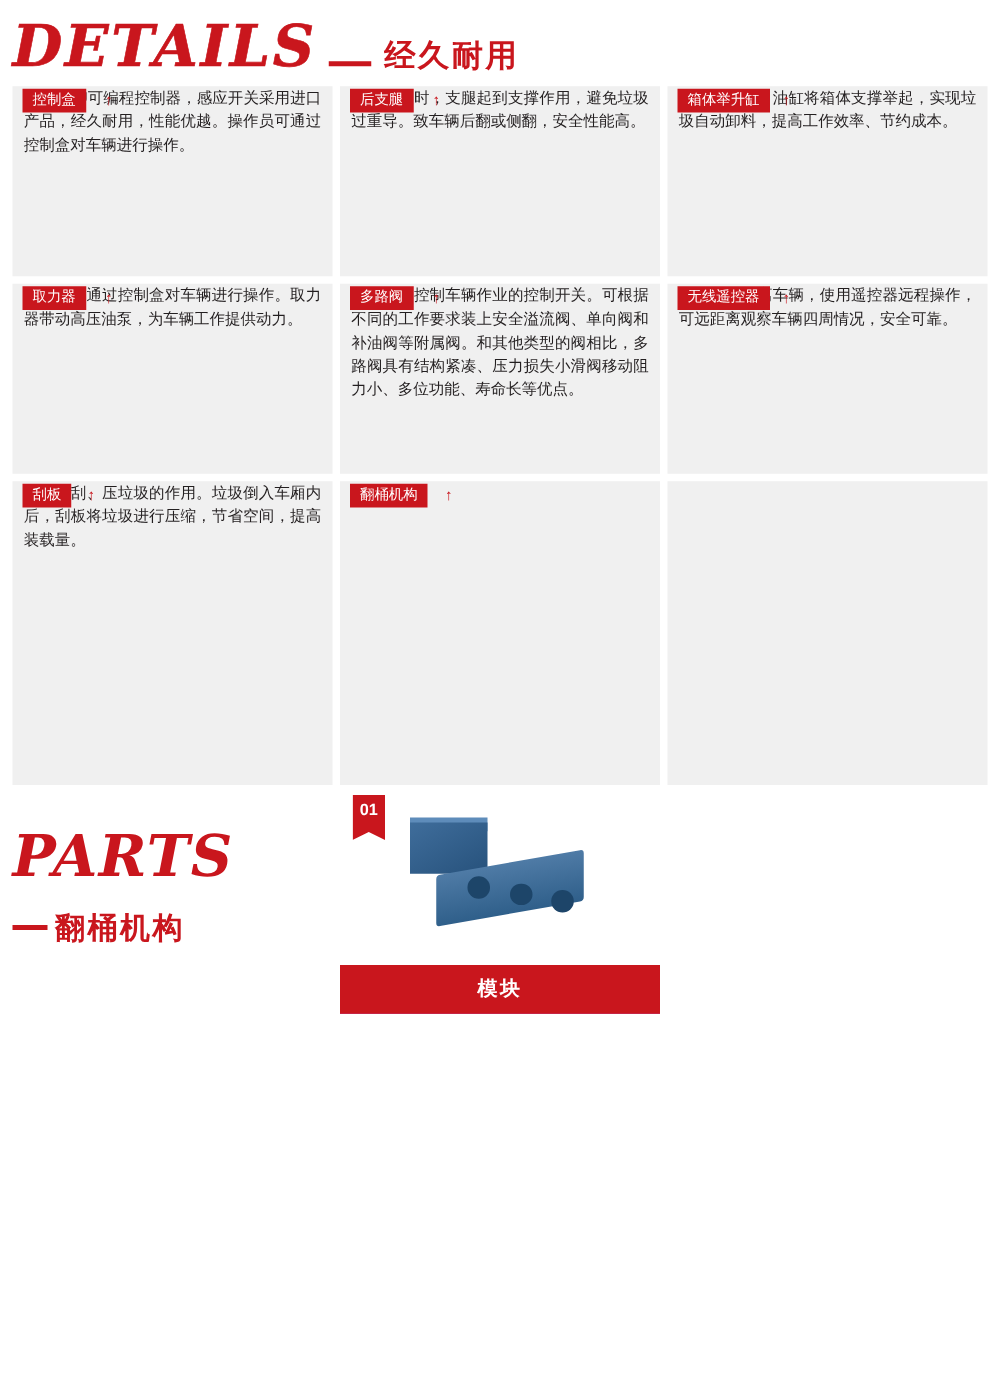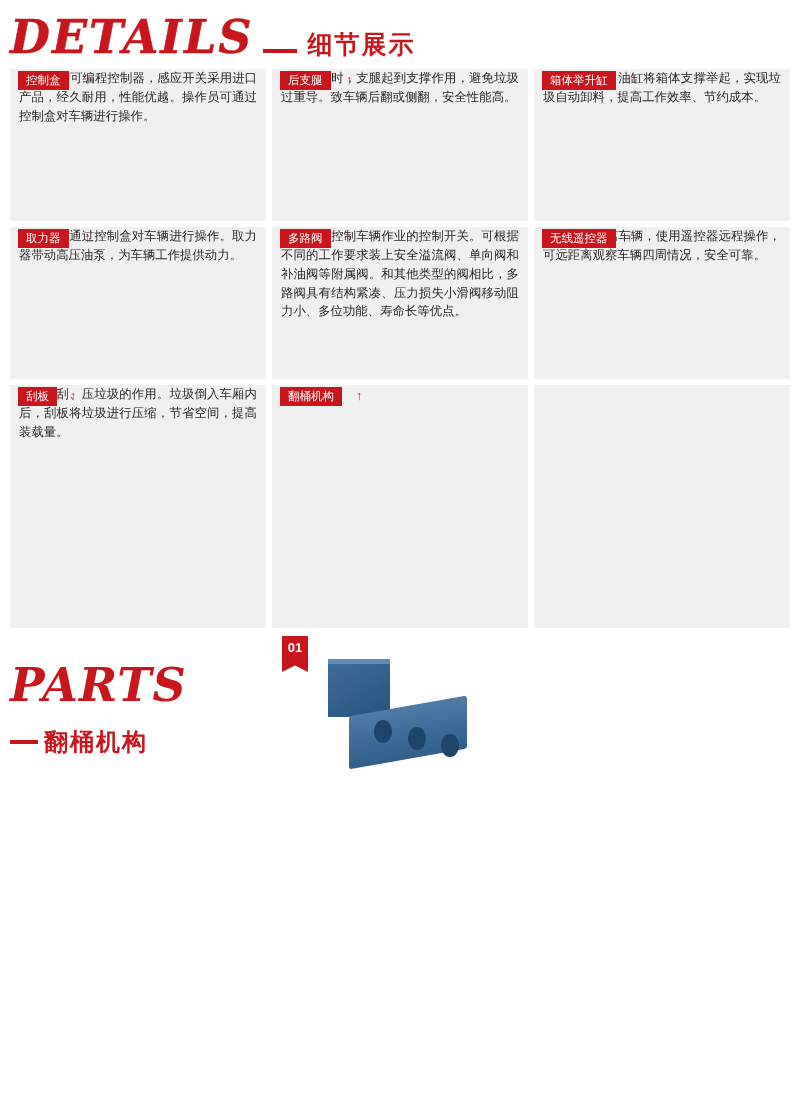--- a/index.html
+++ b/index.html
@@ -249,21 +249,21 @@
   .pb-bg { position:absolute; inset:0; background:#ffffff; }
   .pb-roll { position:absolute; left:6%; top:14%; width:88%; height:74%; background:linear-gradient(180deg,#ffffff,#e6e6e6); border-radius:6px; box-shadow:inset 0 0 18px rgba(0,0,0,.08); }
   .pb-edge { position:absolute; left:8%; top:22%; width:26%; height:58%; border-radius:50%; background:linear-gradient(90deg,#f3f3f3,#d9d9d9); border:1px solid #d2d2d2; }
 </style>
 </head>
 <body>
 
 <div class="header">
   <span class="header-en">DETAILS</span>
   <span class="header-dash"></span>
-  <span class="header-cn">细节展示</span>
+  <span class="header-cn">经久耐用</span>
 </div>
 
 <div class="grid">
 
   <div class="card">
     <div class="card-photo">
       <div class="ph p1-bg"></div>
       <div class="p1-green"></div>
       <div class="p1-white"></div>
       <div class="p1-dark"></div>
@@ -442,16 +442,17 @@
     <div class="part-num">01</div>
     <div class="part-photo">
       <div class="pa-bg"></div>
       <div class="pa-cube-top"></div>
       <div class="pa-cube"></div>
       <div class="pa-block"></div>
       <div class="pa-hole" style="left:40%;top:48%"></div>
       <div class="pa-hole" style="left:53%;top:52%"></div>
       <div class="pa-hole" style="left:66%;top:56%"></div>
     </div>
+    <div class="part-label">模块</div>
   </div>
 
 
 </div>
 
 </body></html>

